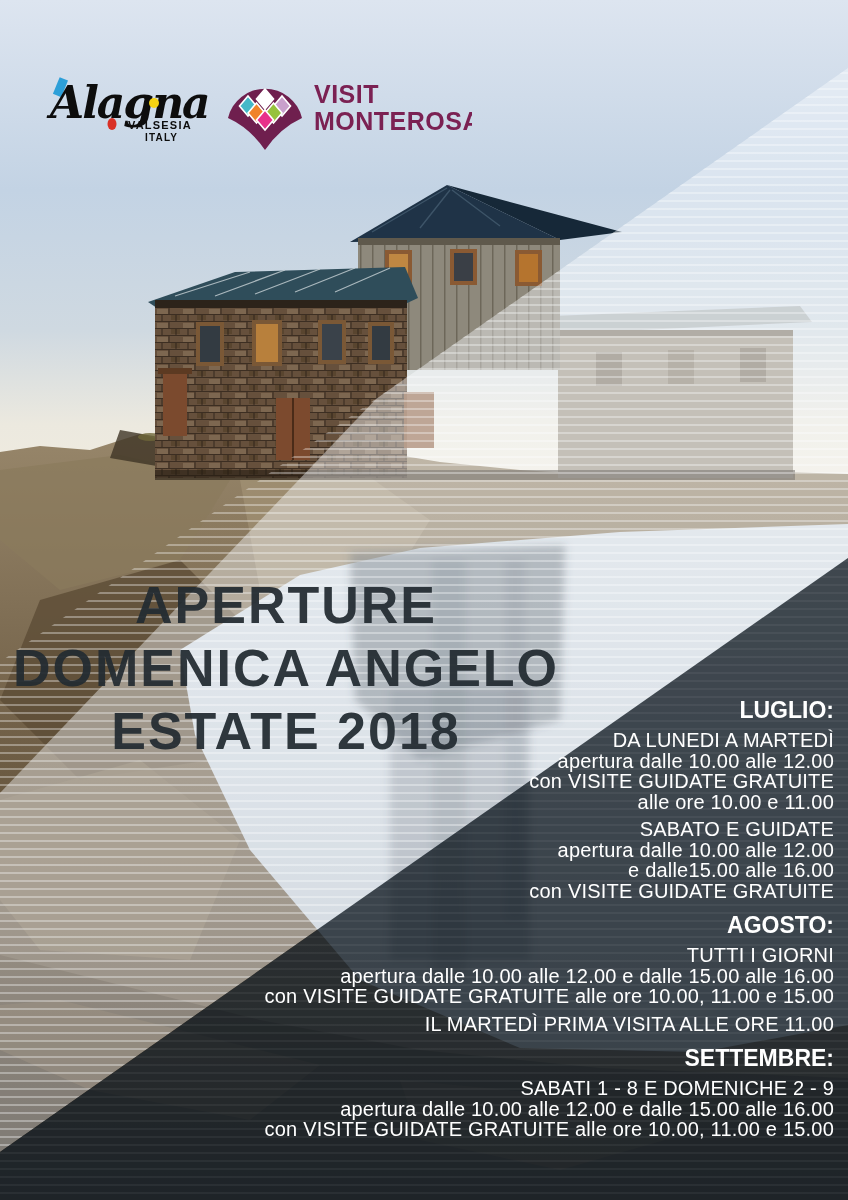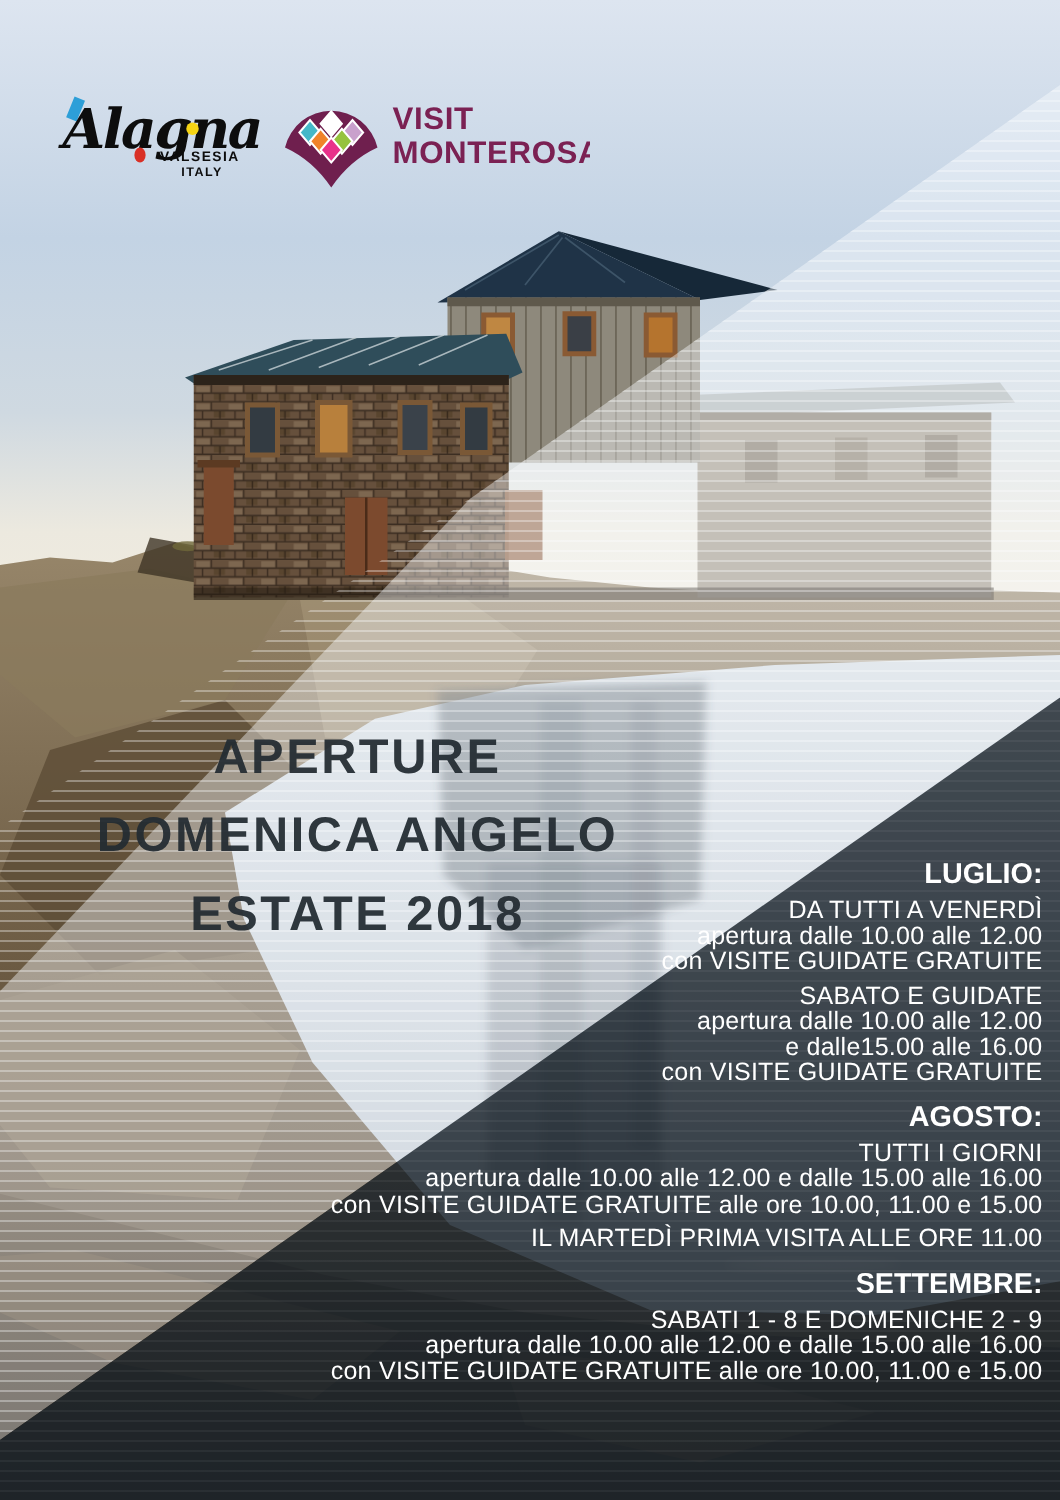--- a/index.html
+++ b/index.html
@@ -29,28 +29,28 @@
         rgba(255,255,255,.05) 0px,rgba(255,255,255,.05) 2px,
         rgba(255,255,255,0) 2px,rgba(255,255,255,0) 8px),
       rgba(30,39,46,.82);
   }
   
   .logo-alagna{position:absolute;left:42px;top:62px;width:170px;height:90px;}
   .logo-monterosa{position:absolute;left:222px;top:70px;width:250px;height:90px;}
   
   .title{
     position:absolute;left:12px;top:574px;width:548px;text-align:center;
-    font-weight:bold;font-size:39px;line-height:63px;letter-spacing:2px;
+    font-weight:bold;font-size:52px;line-height:63px;letter-spacing:2px;
     color:rgba(35,44,50,.94);
   }
   
   .schedule{position:absolute;top:686px;right:14px;text-align:right;color:#ffffff;}
   .schedule .ln{font-size:20px;line-height:20.5px;letter-spacing:.2px;white-space:nowrap;}
   .schedule .hdr{font-size:23px;line-height:25px;font-weight:bold;margin-top:12px;white-space:nowrap;}
-  .schedule .sec:first-child .hdr{margin-top:0;}
+  .schedule .sec:first-child .hdr{margin-top:12px;}
   .schedule .blk{margin-top:7px;}
   .info-line{
     position:absolute;top:1150px;right:14px;color:#fff;font-weight:bold;
     font-size:21px;letter-spacing:.3px;white-space:nowrap;text-align:right;
   }
 </style>
 </head>
 <body>
 
 <div class="poster">
@@ -199,23 +199,24 @@
   <div class="title">
     <div>APERTURE</div>
     <div>DOMENICA ANGELO</div>
     <div>ESTATE 2018</div>
   </div>
 
   <div class="schedule">
     <div class="sec">
       <div class="hdr">LUGLIO:</div>
       <div class="blk">
-        <div class="ln">DA TUTTI A VENERDÌ</div>
+        <div class="ln">DA LUNEDI A MARTEDÌ</div>
         <div class="ln">apertura dalle 10.00 alle 12.00</div>
         <div class="ln">con VISITE GUIDATE GRATUITE</div>
+        <div class="ln">alle ore 10.00 e 11.00</div>
       </div>
       <div class="blk">
         <div class="ln">SABATO E GUIDATE</div>
         <div class="ln">apertura dalle 10.00 alle 12.00</div>
         <div class="ln">e dalle15.00 alle 16.00</div>
         <div class="ln">con VISITE GUIDATE GRATUITE</div>
       </div>
     </div>
     <div class="sec">
       <div class="hdr">AGOSTO:</div>

